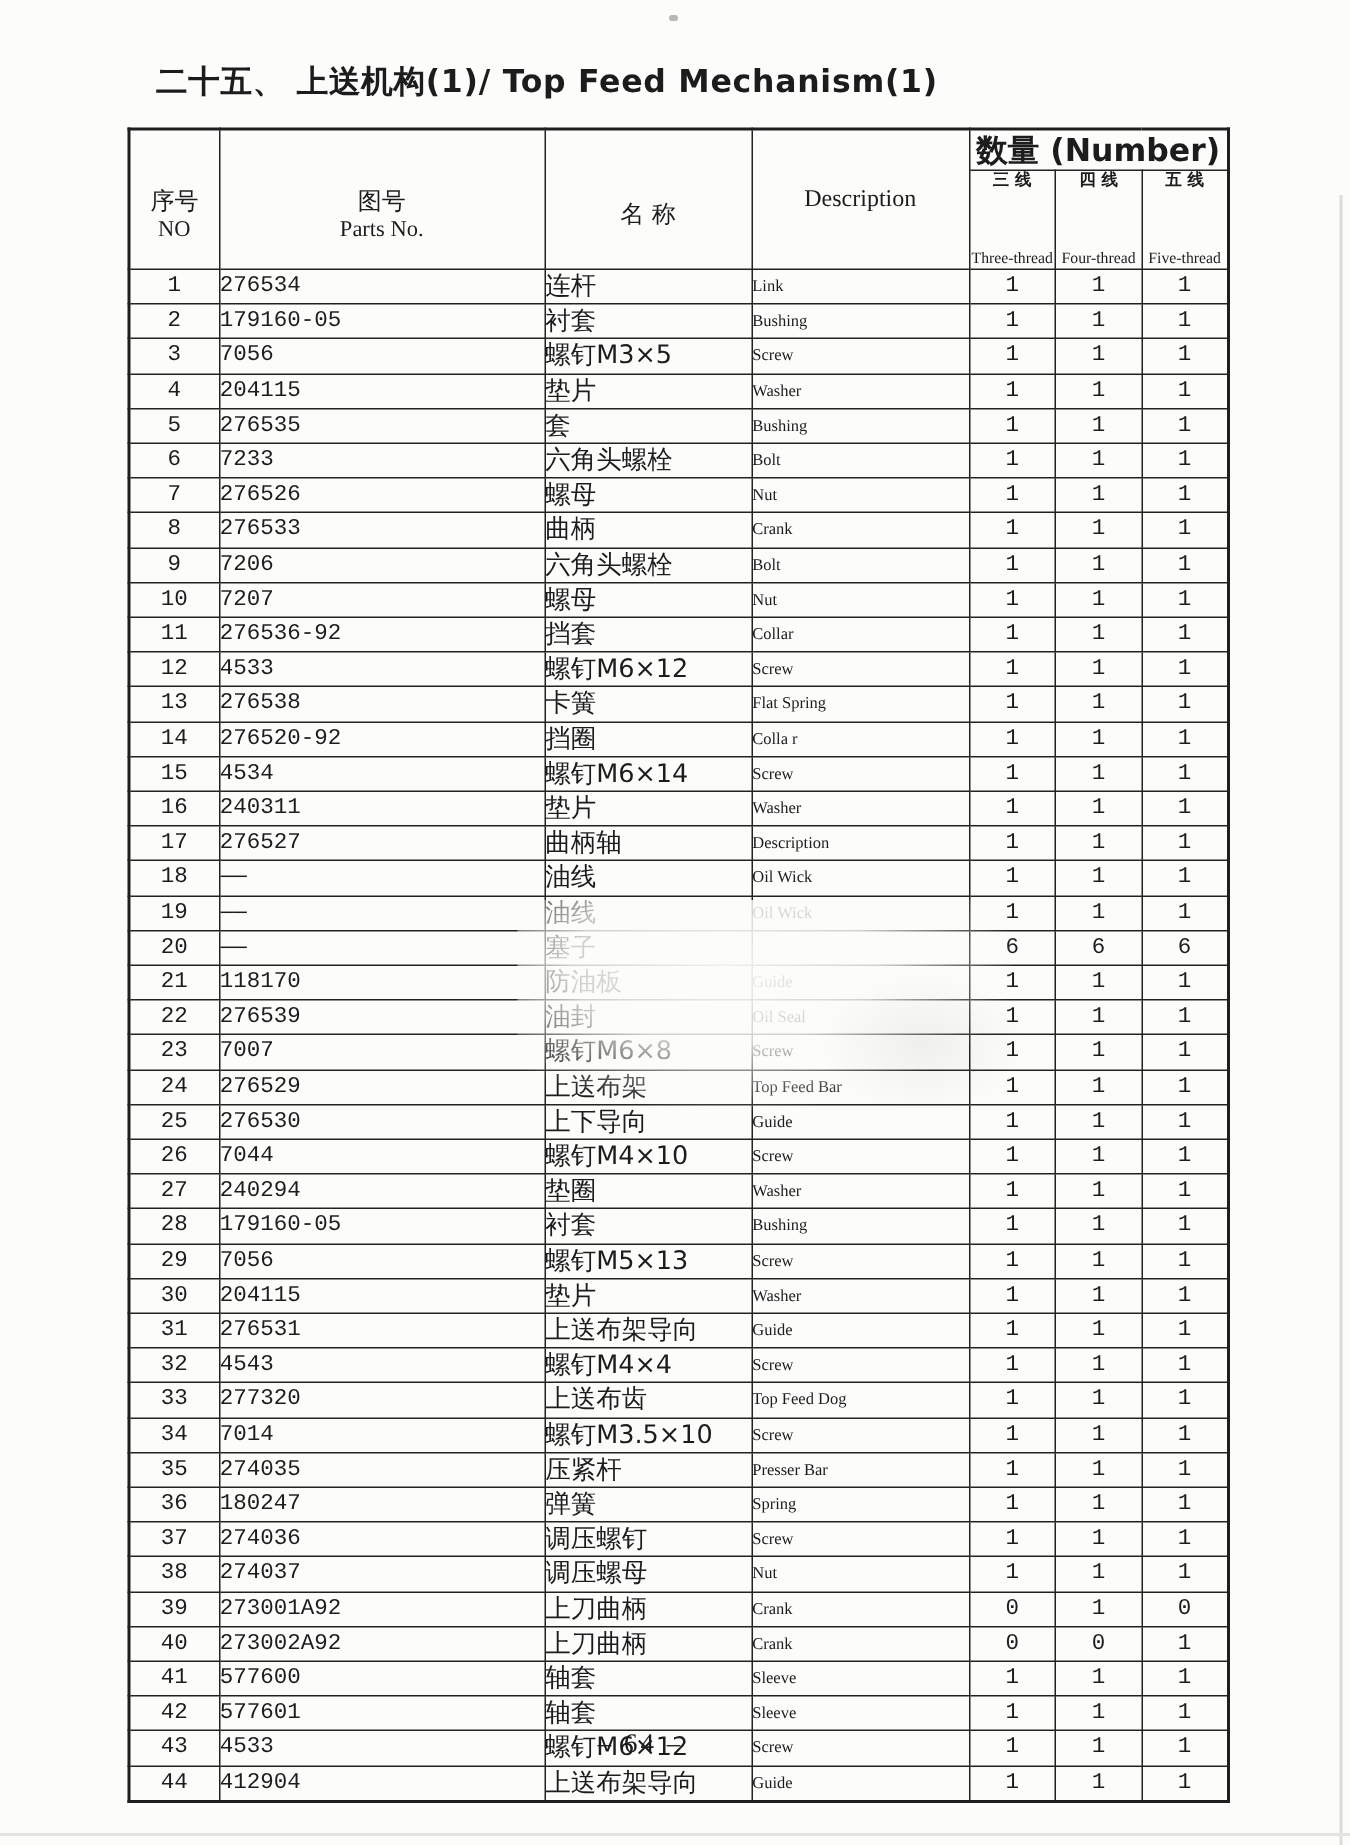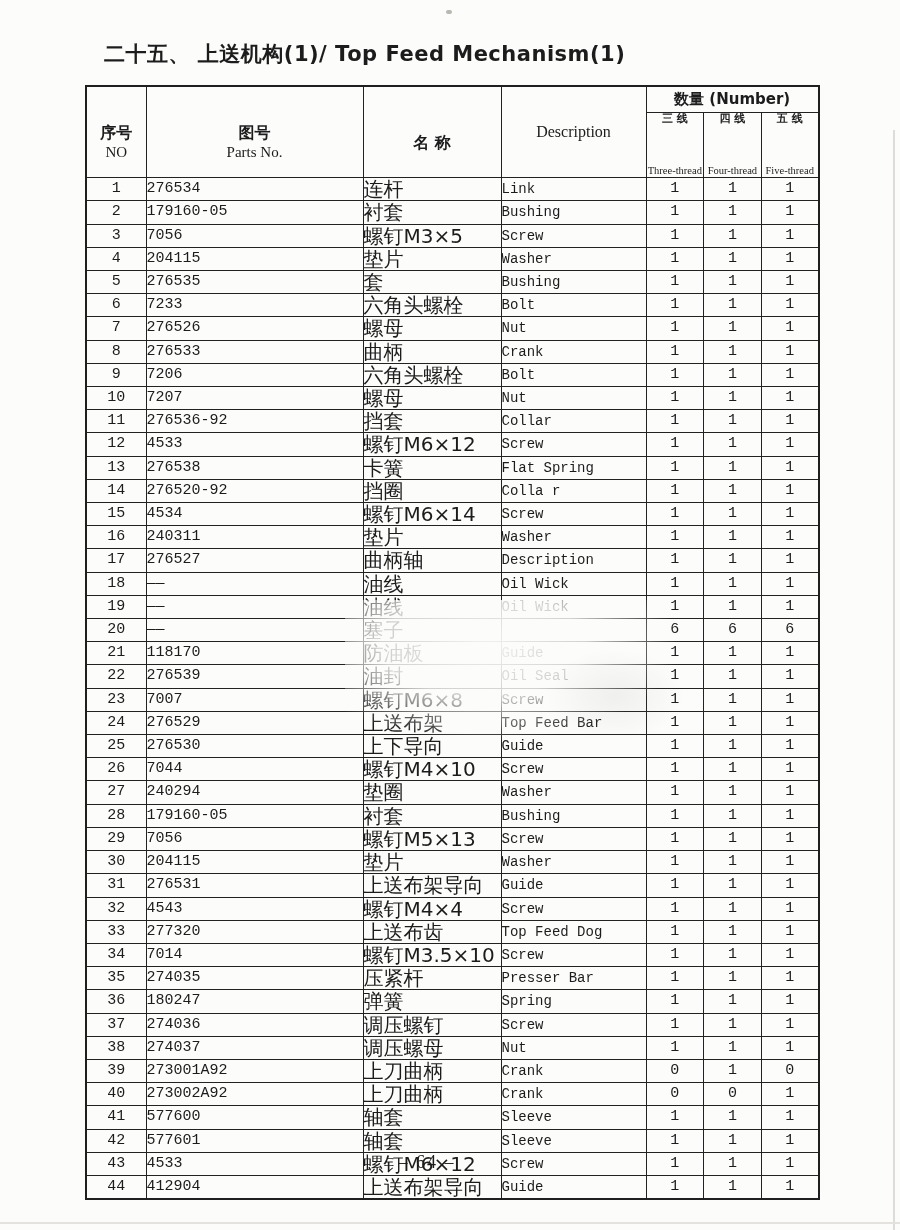--- a/index.html
+++ b/index.html
@@ -47,32 +47,32 @@
 
   table.parts th, table.parts td{
     border:1.5px solid #222;
     padding:0;margin:0;overflow:hidden;white-space:nowrap;
   }
 
   thead .top-hdr{height:26px;}
   thead .sub-hdr{height:32px;}
   th{font-weight:normal;vertical-align:middle;}
   .h-stack{display:flex;flex-direction:column;align-items:center;justify-content:center;line-height:1.25;}
-  .h-zh{font-family:"DejaVu Sans",sans-serif;font-size:16px;font-weight:700;margin-top:21px;}
+  .h-zh{font-family:"DejaVu Sans",sans-serif;font-size:16px;font-weight:400;margin-top:21px;}
   .h-en{font-family:"Liberation Serif",serif;font-size:15px;}
   .h-desc{font-family:"Liberation Serif",serif;font-size:16px;}
-  .h-qty{font-size:15px;font-weight:600;font-family:"DejaVu Sans","Liberation Serif",serif;}
+  .h-qty{font-size:21px;font-weight:600;font-family:"DejaVu Sans","Liberation Serif",serif;}
   .h-sub-zh{font-size:11px;font-weight:600;font-family:"DejaVu Sans",sans-serif;line-height:1.15;}
   .h-sub-en{font-size:10.5px;font-family:"Liberation Serif",serif;line-height:1.15;margin-top:40px;}
 
   tbody td{height:22.2px;line-height:22.2px;vertical-align:middle;}
   td.c-no{text-align:center;font-family:"Liberation Mono","DejaVu Sans Mono",monospace;font-size:15px;}
   td.c-parts{padding-left:10px;font-family:"Liberation Mono","DejaVu Sans Mono",monospace;font-size:15px;}
-  td.c-name{padding-left:6px;font-family:"DejaVu Sans",sans-serif;font-size:20px;}
-  td.c-desc{padding-left:8px;font-family:Liberation Mono, monospace;font-size:14px;}
+  td.c-name{padding-left:6px;font-family:"DejaVu Sans",sans-serif;font-size:17px;}
+  td.c-desc{padding-left:8px;font-family:Liberation Serif, serif;font-size:11px;}
   td.c-q{text-align:center;font-family:"Liberation Mono","DejaVu Sans Mono",monospace;font-size:15px;}
 
   .footer{
     position:absolute;left:17px;top:1152px;width:820px;text-align:center;
     font-family:Liberation Serif, serif;font-size:18px;letter-spacing:2px;
   }
 </style>
 </head>
 <body>
 

